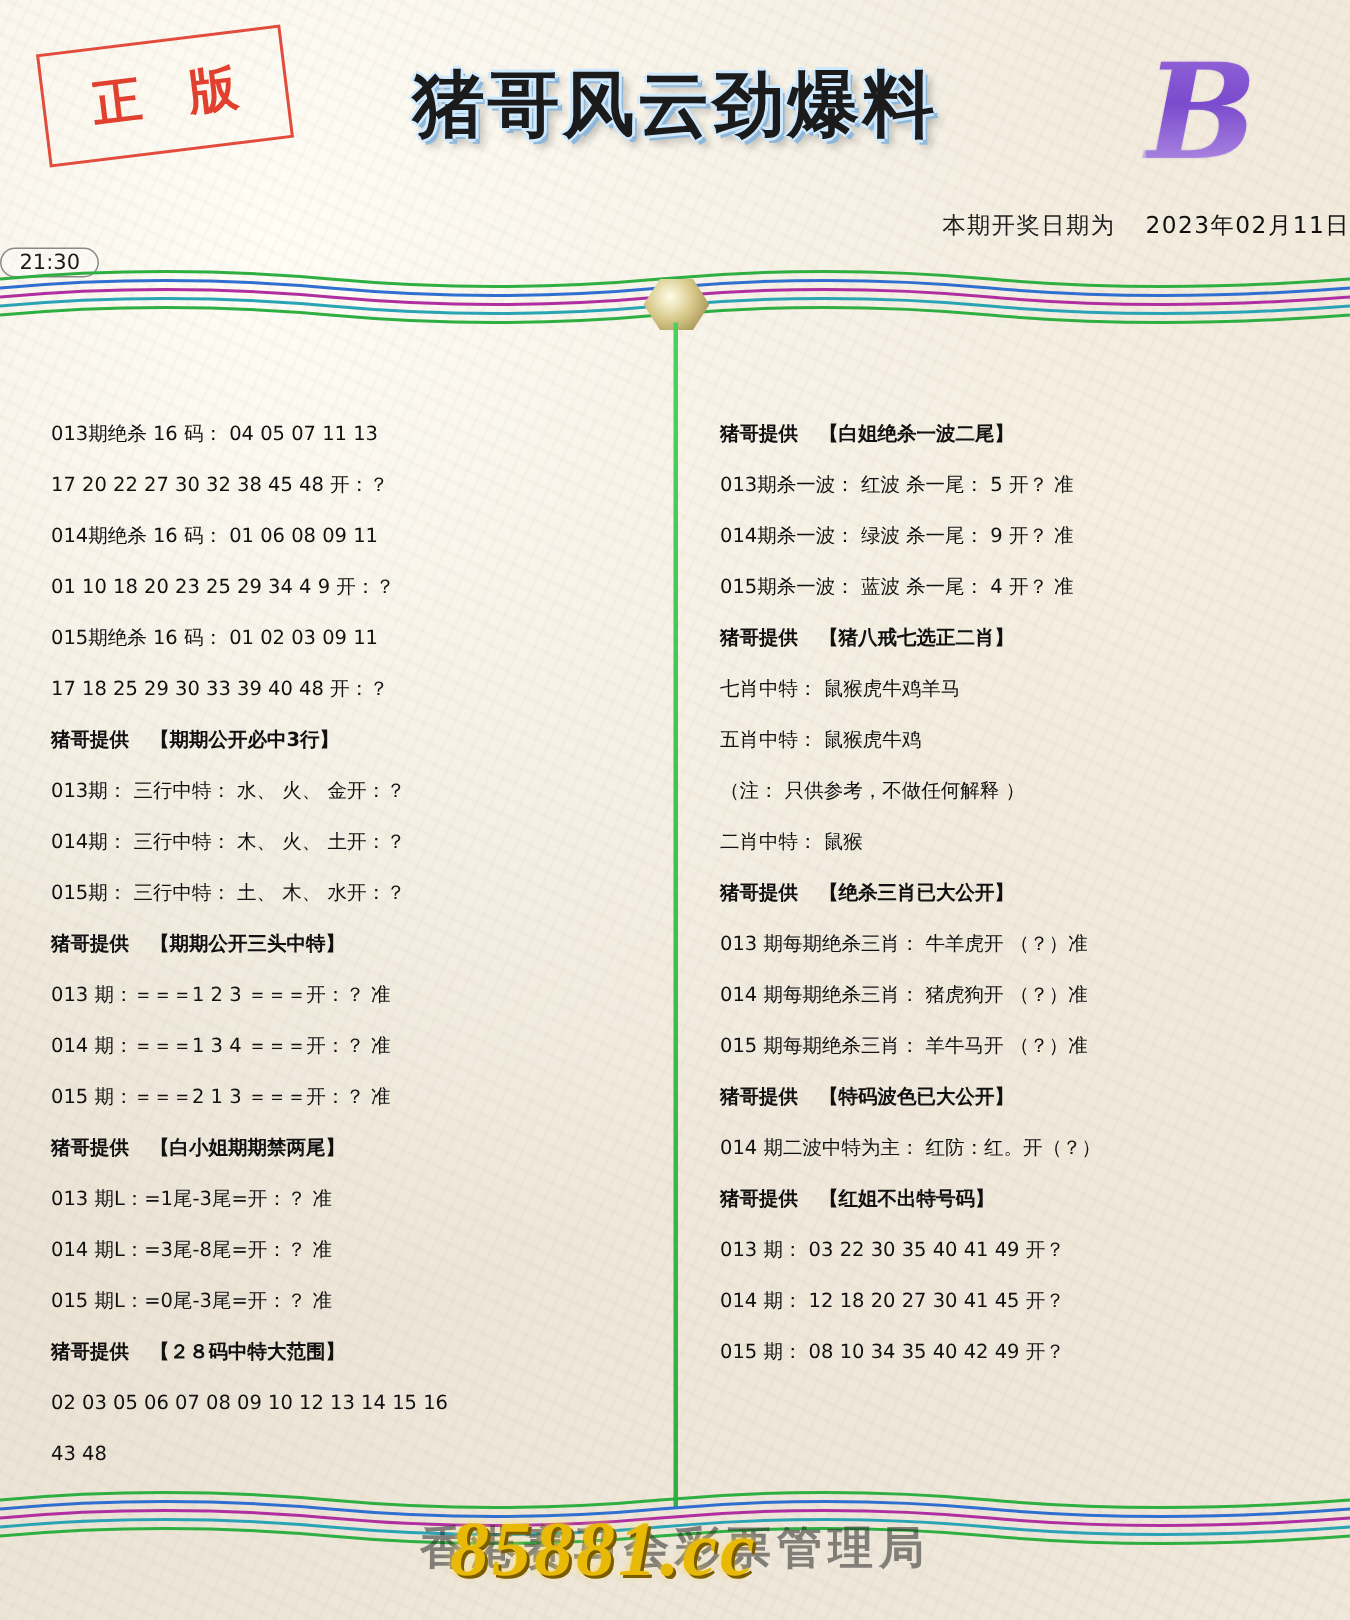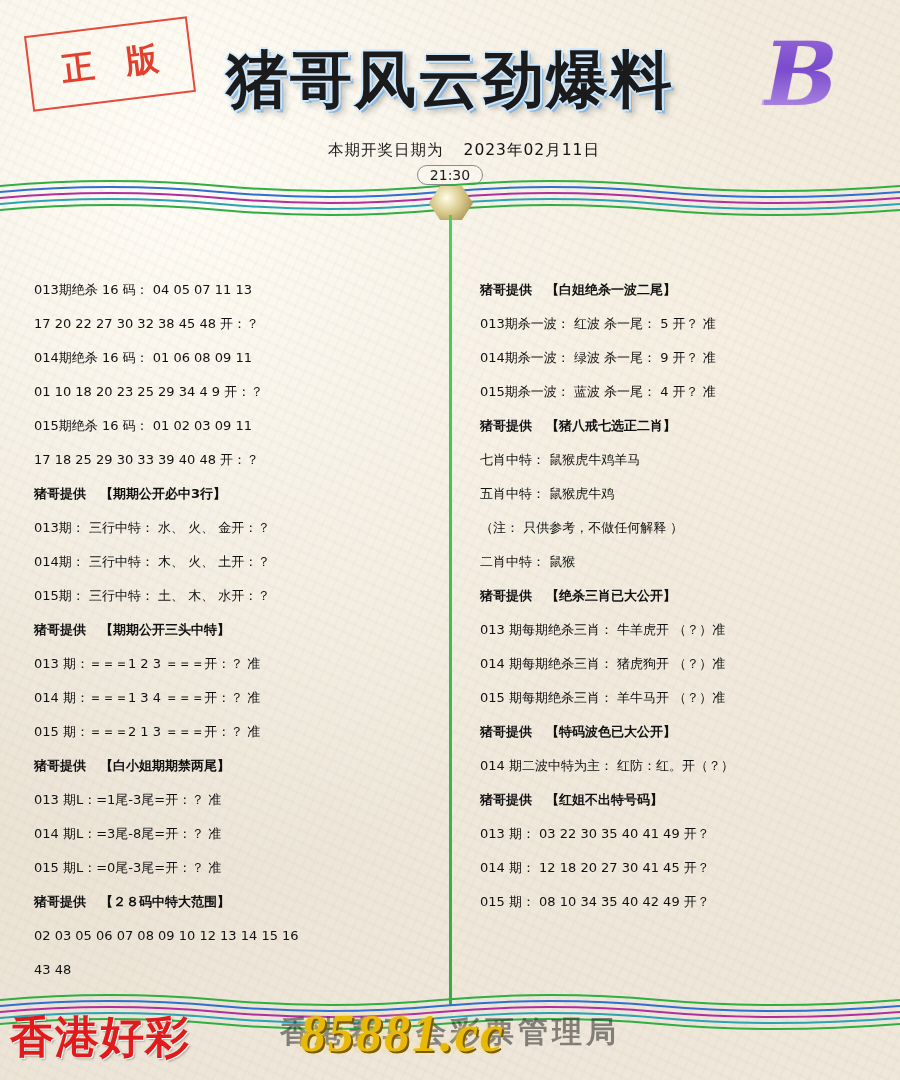--- a/index.html
+++ b/index.html
@@ -32,42 +32,42 @@
     border:2px solid #e34b3c;transform:rotate(-7deg);
     display:flex;align-items:center;justify-content:center;
   }
   .stamp span{
     color:#e2402f;font-size:33px;font-weight:bold;letter-spacing:10px;
     font-family:"DejaVu Sans","Liberation Sans",sans-serif;
     text-indent:10px;
   }
   .title{
     position:absolute;left:190px;top:38px;width:520px;text-align:center;
-    font-size:62px;font-weight:bold;letter-spacing:2px;
+    font-size:48px;font-weight:bold;letter-spacing:2px;
     color:#1b1b1b;
     font-family:"DejaVu Sans","Liberation Sans",sans-serif;
     text-shadow:
       2px 0 0 #cfe9ff, -2px 0 0 #cfe9ff, 0 2px 0 #cfe9ff, 0 -2px 0 #cfe9ff,
       3px 3px 0 #8fb7d9, 5px 5px 6px rgba(0,0,0,0.25);
   }
   .letter-b{
     position:absolute;right:62px;top:22px;
     font-size:88px;font-weight:bold;font-style:italic;
     font-family:"DejaVu Serif","Liberation Serif",serif;
     background:linear-gradient(180deg,#b388e8 0%,#7c4fd0 45%,#f0d9ff 100%);
     -webkit-background-clip:text;background-clip:text;color:transparent;
     text-shadow:0 0 1px rgba(120,70,200,0.4);
   }
   .draw-line{
-    position:absolute;left:0;right:0;top:140px;text-align:center;
+    position:absolute;left:0;right:0;top:140px;text-align:right;
     font-size:15.5px;color:#202020;letter-spacing:1px;padding-left:28px;
   }
   .draw-line .date{margin-left:14px;color:#111;}
   .time-badge{
-    position:absolute;left:0;right:0;top:165px;text-align:center;
+    position:absolute;left:0;right:0;top:165px;text-align:left;
     font-size:14px;color:#1a1a1a;
   }
   .time-badge span{
     display:inline-block;border:1px solid #8a8a8a;border-radius:12px;
     padding:1px 12px;background:rgba(255,255,255,0.25);
   }
 
   
   .waveband{position:absolute;left:0;width:900px;height:44px;}
   .waveband.top{top:176px;}
@@ -219,16 +219,15 @@
     <div class="row hdr">
       <span class="brand">猪哥提供</span>
       <span>【红姐不出特号码】</span>
     </div>
     <div class="row">013 期：   03  22  30   35  40  41 49  开？</div>
     <div class="row">014 期：   12  18  20   27  30  41 45  开？</div>
     <div class="row">015 期：   08  10  34   35  40  42 49  开？</div>
   </div>
 
   <div class="footer-text">香港赛马会彩票管理局</div>
-  <div class="footer-left">香港好彩</div>
   <div class="footer-mid">85881.cc</div>
 
 </div>
 
 </body></html>

